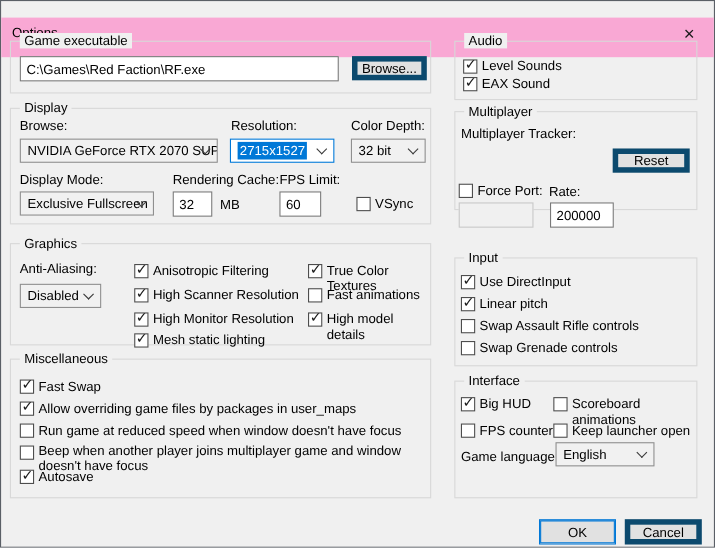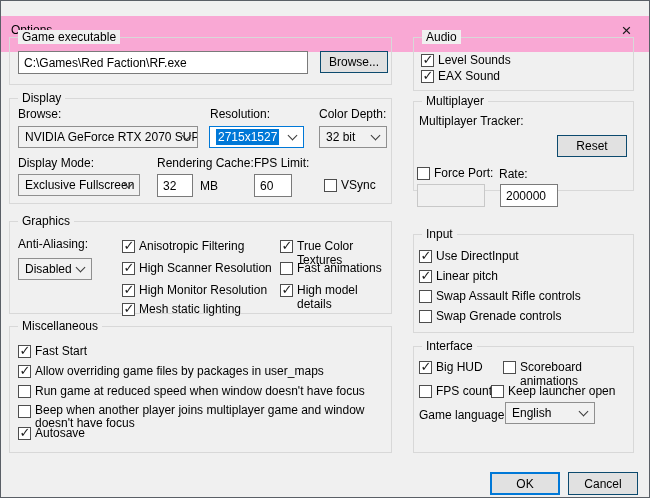--- a/index.html
+++ b/index.html
@@ -12,21 +12,21 @@
   .closeglyph { font-size:17px; line-height:17px; color:#1a1a1a; }
 
   .group { position:absolute; border:1px solid #d8d8d8; }
   .glabel { position:absolute; top:-8px; left:8px; background:#f0f0f0; padding:0 4px; white-space:nowrap; }
 
   .lbl { position:absolute; white-space:nowrap; }
 
   .tb { position:absolute; border:1px solid #7a7a7a; background:#fff; font:12px "Liberation Sans",sans-serif; padding:0 5px; color:#000; outline:none; }
   .tb:disabled, .tb.disabled { background:#f0f0f0; border-color:#c8c8c8; }
 
-  .btn { position:absolute; background:#e1e1e1; border:1px solid #0c4a6e; font:12px "Liberation Sans",sans-serif; display:flex; align-items:center; justify-content:center; cursor:default; }
+  .btn { position:absolute; background:#e1e1e1; border:5px solid #0c4a6e; font:12px "Liberation Sans",sans-serif; display:flex; align-items:center; justify-content:center; cursor:default; }
   .btn.default { border:1px solid #0078d7; box-shadow: inset 0 0 0 1px #0078d7; }
 
   .combo { position:absolute; background:#f1f1f1; border:1px solid #8f8f8f; display:flex; align-items:center; padding:0 20px 0 6px; white-space:nowrap; overflow:hidden; }
   .combo .chev { position:absolute; right:7px; top:50%; width:7px; height:7px; border-right:1px solid #3a3a3a; border-bottom:1px solid #3a3a3a; transform:translateY(-72%) rotate(45deg); }
   .combo.focused { background:#fff; border:1px solid #0078d7; }
   .combo.focused .sel { background:#0078d7; color:#fff; padding:1px 2px; }
 
   .cbrow { position:absolute; display:flex; align-items:flex-start; }
   .cb { width:13px; height:13px; border:1px solid #4d4d4d; background:#fff; flex:0 0 13px; position:relative; margin-top:1px; }
   .cb[data-checked="true"]::after { content:"\2713"; position:absolute; left:0.5px; top:-3px; font-size:13px; font-family:"DejaVu Sans",sans-serif; color:#1a1a1a; }
@@ -125,21 +125,21 @@
     <div class="cbrow" style="left:270px; top:61px;">
       <span class="cb" data-checked="true"></span>
       <span class="cblbl">High model details</span>
     </div>
   </div>
 
   <div class="group" style="left:8px; top:325px; width:383px; height:127px;">
     <span class="glabel">Miscellaneous</span>
     <div class="cbrow" style="left:8px; top:17px;">
       <span class="cb" data-checked="true"></span>
-      <span class="cblbl">Fast Start</span>
+      <span class="cblbl">Fast Swap</span>
     </div>
     <div class="cbrow" style="left:8px; top:37px;">
       <span class="cb" data-checked="true"></span>
       <span class="cblbl">Allow overriding game files by packages in user_maps</span>
     </div>
     <div class="cbrow" style="left:8px; top:57px;">
       <span class="cb" data-checked="false"></span>
       <span class="cblbl">Run game at reduced speed when window doesn't have focus</span>
     </div>
     <div class="cbrow" style="left:8px; top:77px;">
@@ -207,21 +207,21 @@
       <span class="cblbl">Big HUD</span>
     </div>
     <div class="cbrow" style="left:89px; top:13px;">
       <span class="cb" data-checked="false"></span>
       <span class="cblbl">Scoreboard animations</span>
     </div>
     <div class="cbrow" style="left:5px; top:37px;">
       <span class="cb" data-checked="false"></span>
       <span class="cblbl">FPS counter</span>
     </div>
-    <div class="cbrow" style="left:77px; top:37px;">
+    <div class="cbrow" style="left:89px; top:37px;">
       <span class="cb" data-checked="false"></span>
       <span class="cblbl">Keep launcher open</span>
     </div>
     <span class="lbl" style="left:5px; top:61px;">Game language:</span>
     <div class="combo" style="left:91px; top:55px; width:90px; height:22px;">
       <span>English</span>
       <span class="chev"></span>
     </div>
   </div>
 

